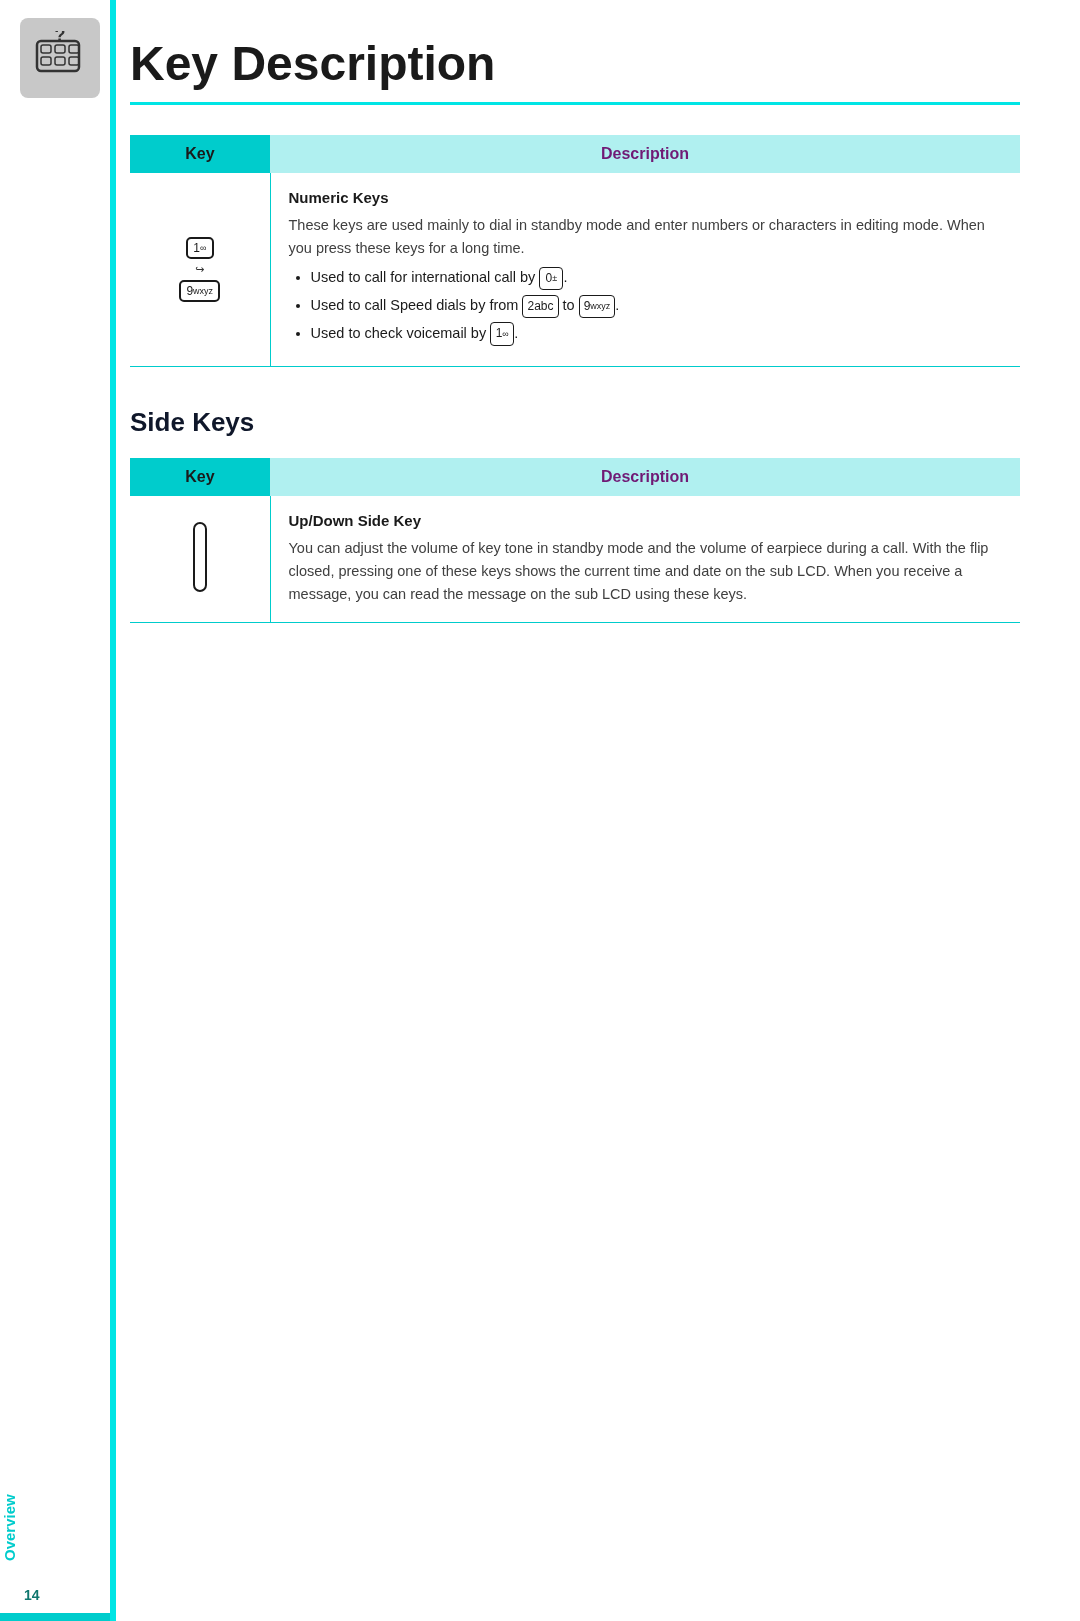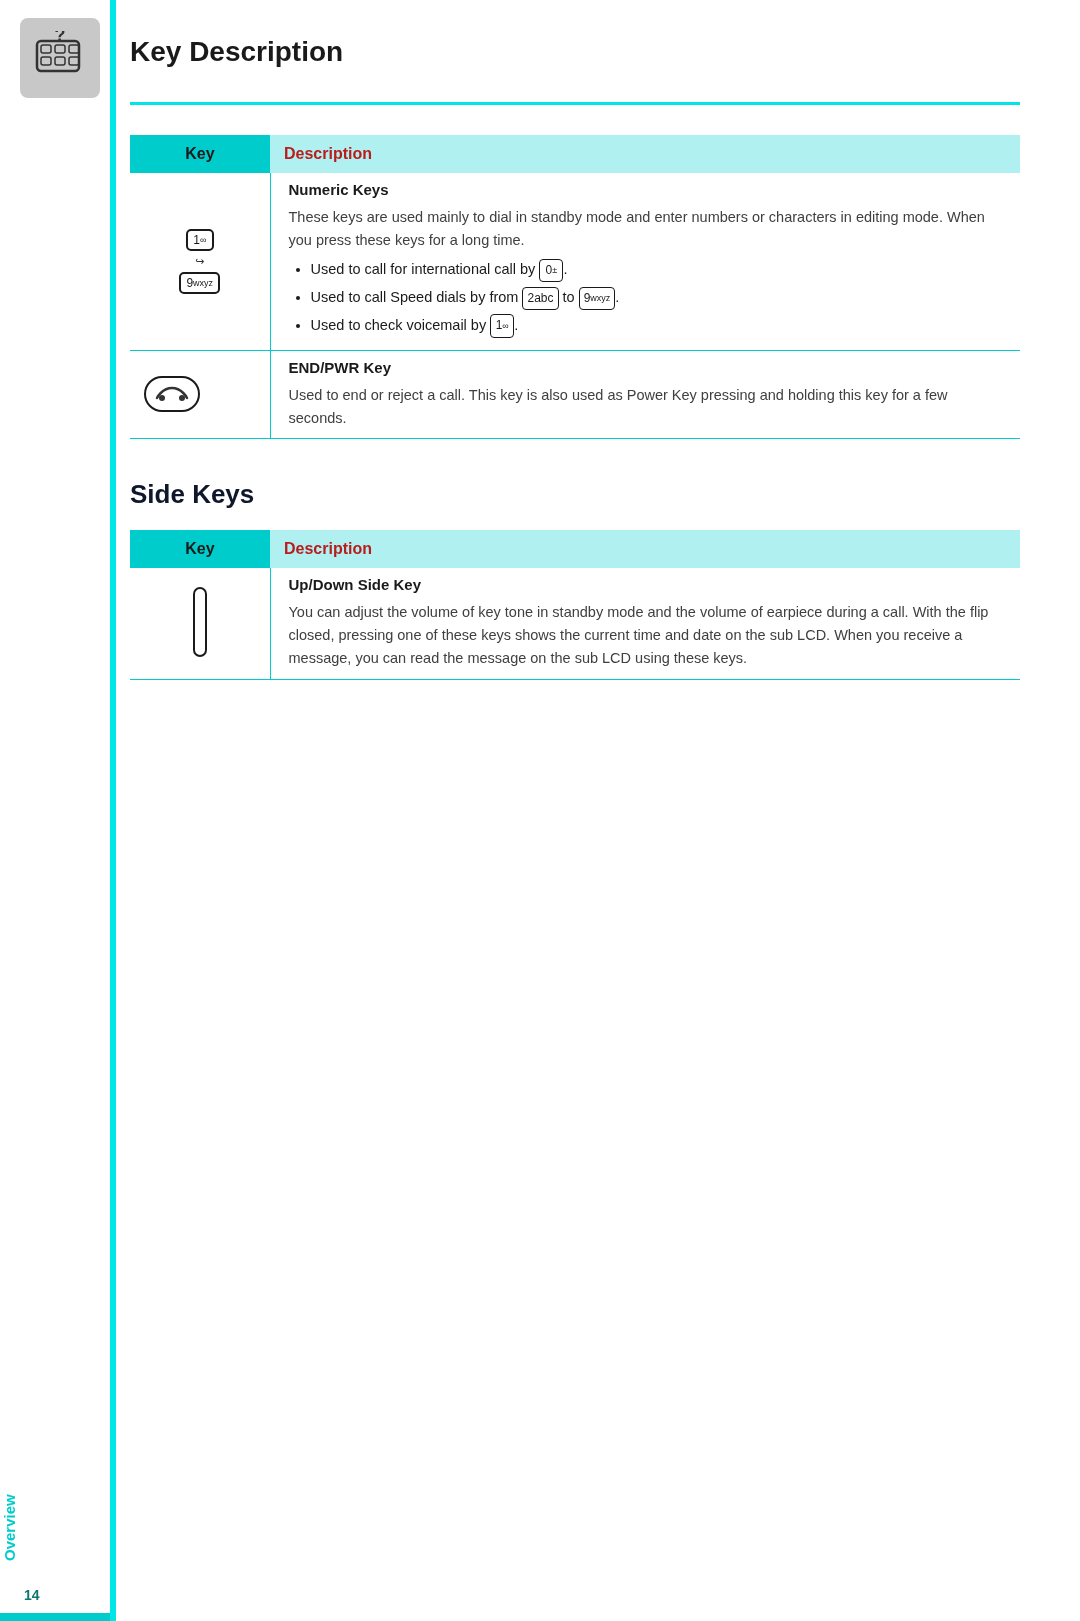--- a/index.html
+++ b/index.html
@@ -43,21 +43,21 @@
       flex-shrink: 0;
       position: relative;
     }
 
     .header-icon svg {
       width: 54px;
       height: 54px;
     }
 
     .page-title {
-      font-size: 28px;
+      font-size: 48px;
       font-weight: bold;
       color: #1a1a1a;
       margin-left: 20px;
       margin-top: 18px;
     }
 
     .title-underline {
       height: 3px;
       background: #00e5e5;
       margin-left: 130px;
@@ -74,24 +74,24 @@
 
     
     .desc-table {
       width: 100%;
       border-collapse: collapse;
       margin-bottom: 40px;
     }
 
     .desc-table th {
       padding: 10px 14px;
-      text-align: left;
+      text-align: center;
       font-size: 16px;
       font-weight: bold;
-      color: #b91c1c;
+      color: #701a75;
     }
 
     .desc-table th.key-col {
       background: #00cccc;
       color: #1a1a1a;
       width: 140px;
       text-align: center;
     }
 
     .desc-table th.desc-col {
@@ -105,21 +105,21 @@
     }
 
     .desc-table td.key-cell {
       text-align: center;
       vertical-align: middle;
       border-right: 1.5px solid #00cccc;
       width: 140px;
     }
 
     .desc-table td.desc-cell {
-      padding: 8px 18px;
+      padding: 16px 18px;
     }
 
     .desc-subtitle {
       font-weight: bold;
       font-size: 15px;
       margin-bottom: 8px;
       display: block;
     }
 
     .desc-body {
@@ -296,35 +296,20 @@
             <li>
               Used to call Speed dials by from <span class="inline-key">2<sup style="font-size:12px">abc</sup></span> to <span class="inline-key">9<sup style="font-size:9px">wxyz</sup></span>.
             </li>
             <li>
               Used to check voicemail by <span class="inline-key">1<sup style="font-size:9px">∞</sup></span>.
             </li>
           </ul>
         </td>
       </tr>
 
-      <tr>
-        <td class="key-cell">
-          <div class="end-key-icon">
-            <svg width="40" height="20" viewBox="0 0 40 20">
-              <path d="M5 14 C5 14 10 4 20 4 C30 4 35 14 35 14" fill="none" stroke="#333" stroke-width="2.5" stroke-linecap="round"></path>
-              <circle cx="10" cy="14" r="3" fill="#333"></circle>
-              <circle cx="30" cy="14" r="3" fill="#333"></circle>
-            </svg>
-          </div>
-        </td>
-        <td class="desc-cell">
-          <span class="desc-subtitle">END/PWR Key</span>
-          <span class="desc-body">Used to end or reject a call. This key is also used as Power Key pressing and holding this key for a few seconds.</span>
-        </td>
-      </tr>
     </tbody>
   </table>
 
   <h2 class="section-heading">Side Keys</h2>
 
   <table class="desc-table">
     <thead>
       <tr>
         <th class="key-col">Key</th>
         <th class="desc-col">Description</th>

